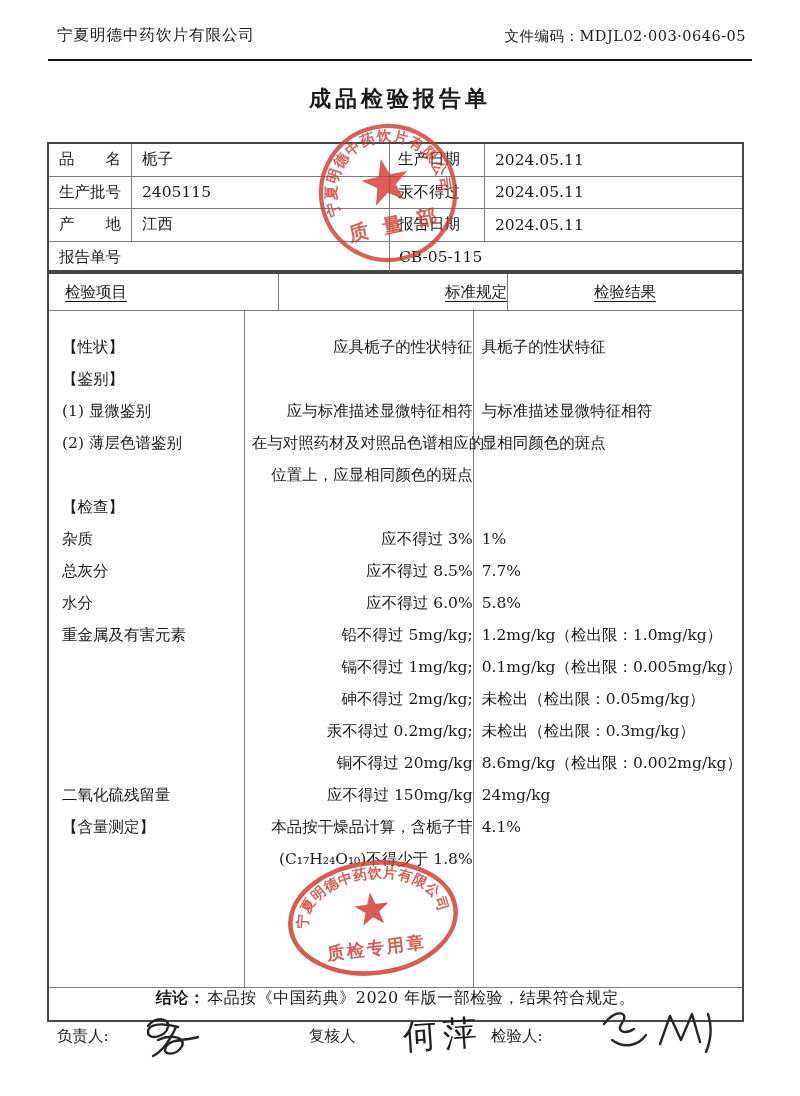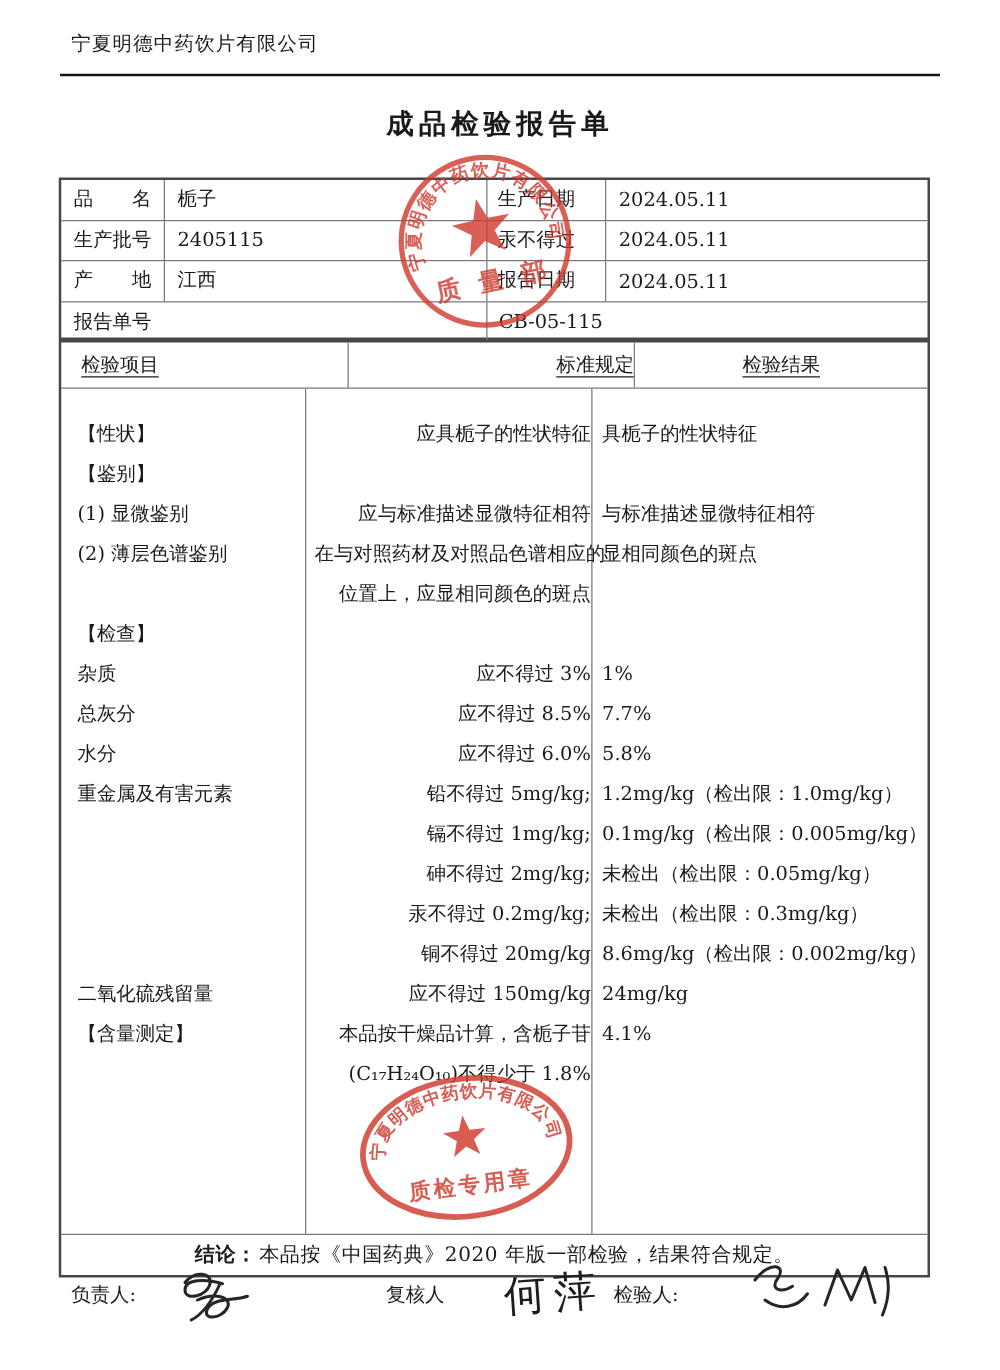--- a/index.html
+++ b/index.html
@@ -32,37 +32,38 @@
   .th.c1{width:230px;border-right:1.6px solid #7a7a7a;padding-left:16px;}
   .th.c2{width:229px;border-right:1.6px solid #7a7a7a;justify-content:flex-end;}
   .th.c3{flex:1;justify-content:center;}
   .u{text-decoration:underline;text-underline-offset:4px;}
   .tbody{display:flex;flex:1;}
   .bcol{box-sizing:border-box;font-size:15.5px;}
   .bcol.c1{width:230px;border-right:1.6px solid #7a7a7a;padding:20px 0 0 13px;}
   .bcol.c2{width:229px;border-right:1.6px solid #7a7a7a;padding:20px 0 0 7px;text-align:right;}
   .bcol.c3{flex:1;padding:20px 0 0 8px;}
   .tline{height:32px;line-height:32px;white-space:nowrap;}
-  .concl{height:32px;border-top:1.6px solid #7a7a7a;display:flex;align-items:center;
+  .concl{height:32px;border-top:1.6px solid #7a7a7a;display:flex;align-items:flex-start;
          justify-content:center;font-size:16px;letter-spacing:.5px;}
   .concl b{font-weight:bold;margin-right:2px;}
   
   .stamp{position:absolute;pointer-events:none;}
   
   .siglabel{position:absolute;top:1026px;font-size:15.5px;}
   .signame{position:absolute;left:403px;top:1012px;font-size:34px;color:#1d1d1d;
            transform:rotate(-4deg);letter-spacing:6px;}
   .sigsvg{position:absolute;}
 </style>
 </head>
 <body>
 
 <div class="page">
 
   <div class="company">宁夏明德中药饮片有限公司</div>
+  <div class="doccode">文件编码：MDJL02·003·0646-05</div>
   <div class="hrule"></div>
   <div class="title">成品检验报告单</div>
 
   <div class="info">
     <div class="irow">
       <div class="ic l1">品　　名</div>
       <div class="ic v1">栀子</div>
       <div class="ic l2">生产日期</div>
       <div class="ic v2">2024.05.11</div>
     </div>

